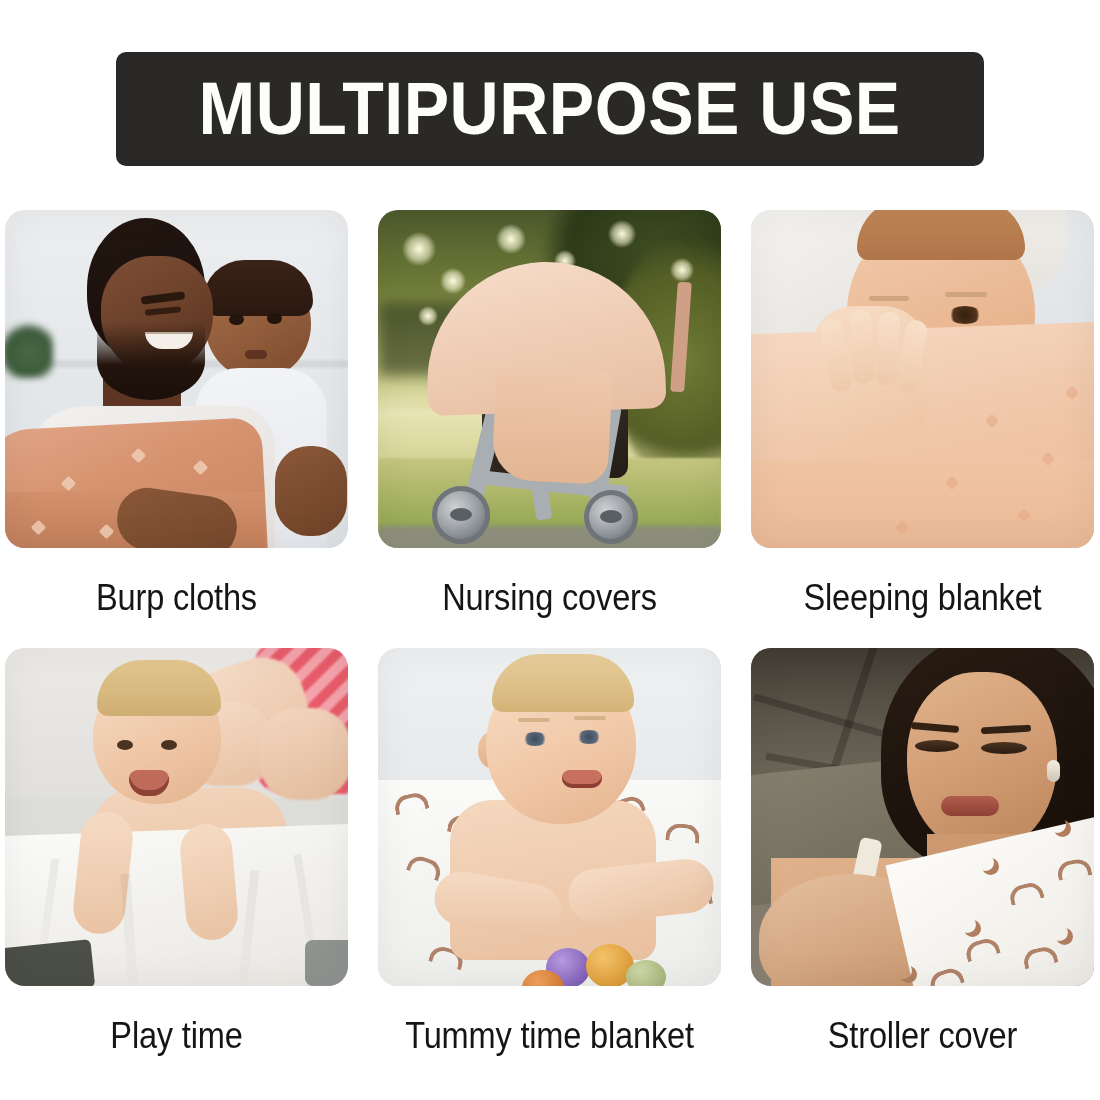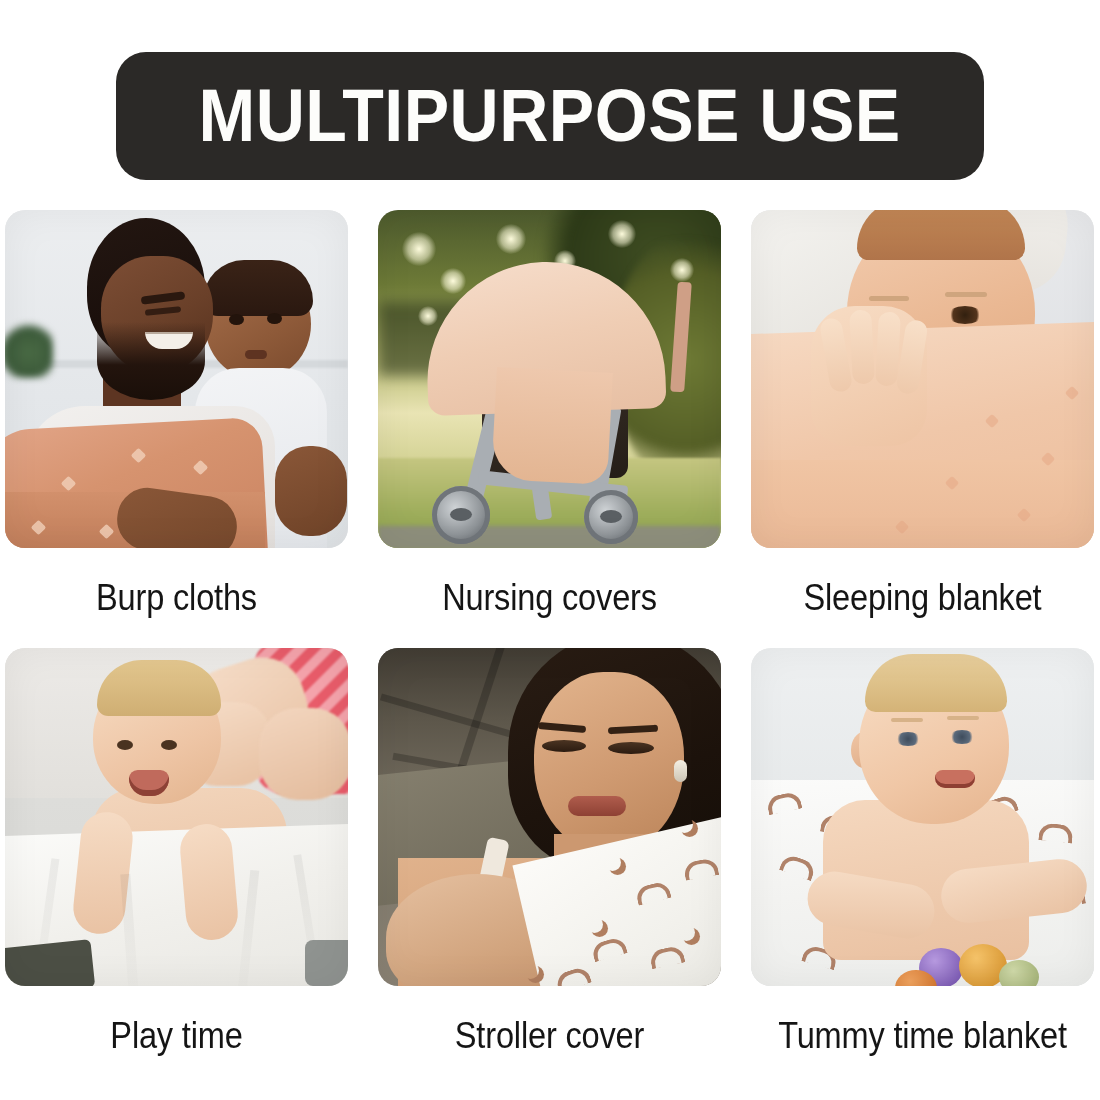--- a/index.html
+++ b/index.html
@@ -20,23 +20,23 @@
   .banner-wrap {
     position: absolute;
     left: 0;
     top: 52px;
     width: 1100px;
     display: flex;
     justify-content: center;
   }
   .banner {
     width: 868px;
-    height: 128px;
+    height: 114px;
     background: #2b2927;
-    border-radius: 30px;
+    border-radius: 10px;
     display: flex;
     align-items: center;
     justify-content: center;
     box-sizing: border-box;
     text-align: right;
   }
   .banner-title {
     color: #fdfdfb;
     font-family: "Liberation Sans Narrow", "Liberation Sans", sans-serif;
     font-weight: 700;
@@ -430,20 +430,56 @@
         <div class="lyr t4-dark2"></div>
         <div class="vign"></div>
       </div>
     </div>
     <div class="caption">Play time</div>
   </div>
 
   <div class="cell">
     <div class="tile">
       <div class="scene">
+        <div class="lyr t5-bg"></div>
+        <div class="lyr t5-blanket"></div>
+        <div class="lyr t6-rainbow" style="left:16px;  top:146px; transform:rotate(-12deg);"></div>
+        <div class="lyr t6-rainbow" style="left:70px;  top:168px; transform:rotate(8deg);"></div>
+        <div class="lyr t6-rainbow" style="left:30px;  top:210px; transform:rotate(20deg);"></div>
+        <div class="lyr t6-rainbow" style="left:232px; top:150px; transform:rotate(-18deg);"></div>
+        <div class="lyr t6-rainbow" style="left:288px; top:176px; transform:rotate(6deg);"></div>
+        <div class="lyr t6-rainbow" style="left:240px; top:214px; transform:rotate(14deg);"></div>
+        <div class="lyr t6-rainbow" style="left:300px; top:240px; transform:rotate(-8deg);"></div>
+        <div class="lyr t6-rainbow" style="left:126px; top:282px; transform:rotate(10deg);"></div>
+        <div class="lyr t6-rainbow" style="left:188px; top:294px; transform:rotate(-6deg);"></div>
+        <div class="lyr t6-rainbow" style="left:52px;  top:300px; transform:rotate(16deg);"></div>
+        <div class="lyr t5-ear"></div>
+        <div class="lyr t5-body"></div>
+        <div class="lyr t5-head"></div>
+        <div class="lyr t5-hair"></div>
+        <div class="lyr t5-brow1"></div>
+        <div class="lyr t5-brow2"></div>
+        <div class="lyr t5-eye1"></div>
+        <div class="lyr t5-eye2"></div>
+        <div class="lyr t5-mouth"></div>
+        <div class="lyr t5-armL"></div>
+        <div class="lyr t5-armR"></div>
+        <div class="lyr t5-ball" style="left:168px; top:300px; width:44px; height:40px; background:radial-gradient(circle at 36% 32%,#b79ae0,#6d4aa8);"></div>
+        <div class="lyr t5-ball" style="left:208px; top:296px; width:48px; height:44px; background:radial-gradient(circle at 36% 32%,#f5c36a,#d08a22);"></div>
+        <div class="lyr t5-ball" style="left:144px; top:322px; width:42px; height:36px; background:radial-gradient(circle at 36% 32%,#f0a35f,#cc6a22);"></div>
+        <div class="lyr t5-ball" style="left:248px; top:312px; width:40px; height:34px; background:radial-gradient(circle at 36% 32%,#cfd9a8,#9aa96c);"></div>
+        <div class="vign"></div>
+      </div>
+    </div>
+    <div class="caption">Tummy time blanket</div>
+  </div>
+
+  <div class="cell">
+    <div class="tile">
+      <div class="scene">
         <div class="lyr t6-bg"></div>
         <div class="lyr t6-umbrella"></div>
         <div class="lyr t6-rib" style="left:96px;  top:-6px;  width:8px;  height:150px; transform:rotate(18deg);"></div>
         <div class="lyr t6-rib" style="left:0px;   top:66px;  width:150px;height:7px;  transform:rotate(16deg);"></div>
         <div class="lyr t6-rib" style="left:14px;  top:116px; width:130px;height:7px;  transform:rotate(10deg);"></div>
         <div class="lyr t6-umb2"></div>
         <div class="lyr t6-hair"></div>
         <div class="lyr t6-face"></div>
         <div class="lyr t6-brow1"></div>
         <div class="lyr t6-brow2"></div>
@@ -465,49 +501,13 @@
         <div class="lyr t6-moon" style="left:298px; top:168px;"></div>
         <div class="lyr t6-moon" style="left:208px; top:268px;"></div>
         <div class="lyr t6-moon" style="left:300px; top:276px;"></div>
         <div class="lyr t6-moon" style="left:144px; top:314px;"></div>
         <div class="vign"></div>
       </div>
     </div>
     <div class="caption">Stroller cover</div>
   </div>
 
-  <div class="cell">
-    <div class="tile">
-      <div class="scene">
-        <div class="lyr t5-bg"></div>
-        <div class="lyr t5-blanket"></div>
-        <div class="lyr t6-rainbow" style="left:16px;  top:146px; transform:rotate(-12deg);"></div>
-        <div class="lyr t6-rainbow" style="left:70px;  top:168px; transform:rotate(8deg);"></div>
-        <div class="lyr t6-rainbow" style="left:30px;  top:210px; transform:rotate(20deg);"></div>
-        <div class="lyr t6-rainbow" style="left:232px; top:150px; transform:rotate(-18deg);"></div>
-        <div class="lyr t6-rainbow" style="left:288px; top:176px; transform:rotate(6deg);"></div>
-        <div class="lyr t6-rainbow" style="left:240px; top:214px; transform:rotate(14deg);"></div>
-        <div class="lyr t6-rainbow" style="left:300px; top:240px; transform:rotate(-8deg);"></div>
-        <div class="lyr t6-rainbow" style="left:126px; top:282px; transform:rotate(10deg);"></div>
-        <div class="lyr t6-rainbow" style="left:188px; top:294px; transform:rotate(-6deg);"></div>
-        <div class="lyr t6-rainbow" style="left:52px;  top:300px; transform:rotate(16deg);"></div>
-        <div class="lyr t5-ear"></div>
-        <div class="lyr t5-body"></div>
-        <div class="lyr t5-head"></div>
-        <div class="lyr t5-hair"></div>
-        <div class="lyr t5-brow1"></div>
-        <div class="lyr t5-brow2"></div>
-        <div class="lyr t5-eye1"></div>
-        <div class="lyr t5-eye2"></div>
-        <div class="lyr t5-mouth"></div>
-        <div class="lyr t5-armL"></div>
-        <div class="lyr t5-armR"></div>
-        <div class="lyr t5-ball" style="left:168px; top:300px; width:44px; height:40px; background:radial-gradient(circle at 36% 32%,#b79ae0,#6d4aa8);"></div>
-        <div class="lyr t5-ball" style="left:208px; top:296px; width:48px; height:44px; background:radial-gradient(circle at 36% 32%,#f5c36a,#d08a22);"></div>
-        <div class="lyr t5-ball" style="left:144px; top:322px; width:42px; height:36px; background:radial-gradient(circle at 36% 32%,#f0a35f,#cc6a22);"></div>
-        <div class="lyr t5-ball" style="left:248px; top:312px; width:40px; height:34px; background:radial-gradient(circle at 36% 32%,#cfd9a8,#9aa96c);"></div>
-        <div class="vign"></div>
-      </div>
-    </div>
-    <div class="caption">Tummy time blanket</div>
-  </div>
-
 </div>
 
 </body></html>

